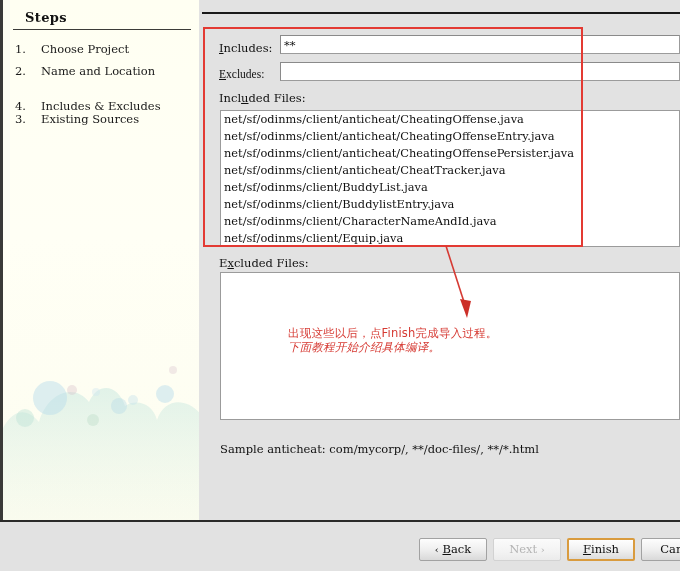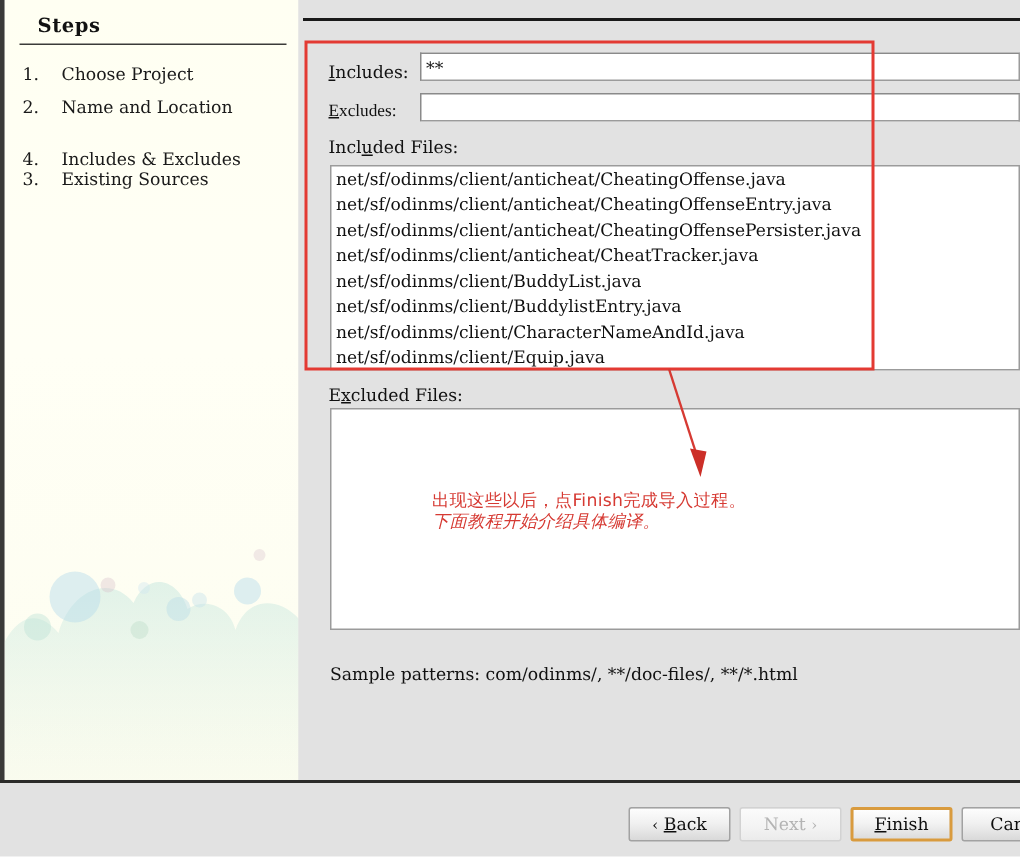--- a/index.html
+++ b/index.html
@@ -284,21 +284,21 @@
         <div class="list-row">net/sf/odinms/client/CharacterNameAndId.java</div>
         <div class="list-row">net/sf/odinms/client/Equip.java</div>
       </div>
   </div>
 
   <div class="field-label" style="left:219px; top:256px;">E<u>x</u>cluded Files:</div>
   <div class="list-box" style="left:220px; top:272px; width:460px; height:148px;">
     <div id="excluded-files-rows"></div>
   </div>
 
-  <div class="sample-patterns" style="left:220px; top:442px;">Sample patterns: com/odinms/, **/doc-files/, **/*.html</div>
+  <div class="sample-patterns" style="left:220px; top:442px;">Sample anticheat: com/mycorp/, **/doc-files/, **/*.html</div>
 
   <div id="red-box"></div>
   <svg id="red-arrow" viewBox="0 0 40 90">
     <path d="M6,2 L24,58" stroke="#d63a33" stroke-width="1.6" fill="none"></path>
     <path d="M27,74 L20,55 L31,57 Z" fill="#cc2f28"></path>
   </svg>
   <div class="cn-note" style="left:288px; top:326px;">出现这些以后，点Finish完成导入过程。</div>
   <div class="cn-note" style="left:288px; top:340px;font-style:italic;">下面教程开始介绍具体编译。</div>
 
   <div id="button-bar-sep"></div>

